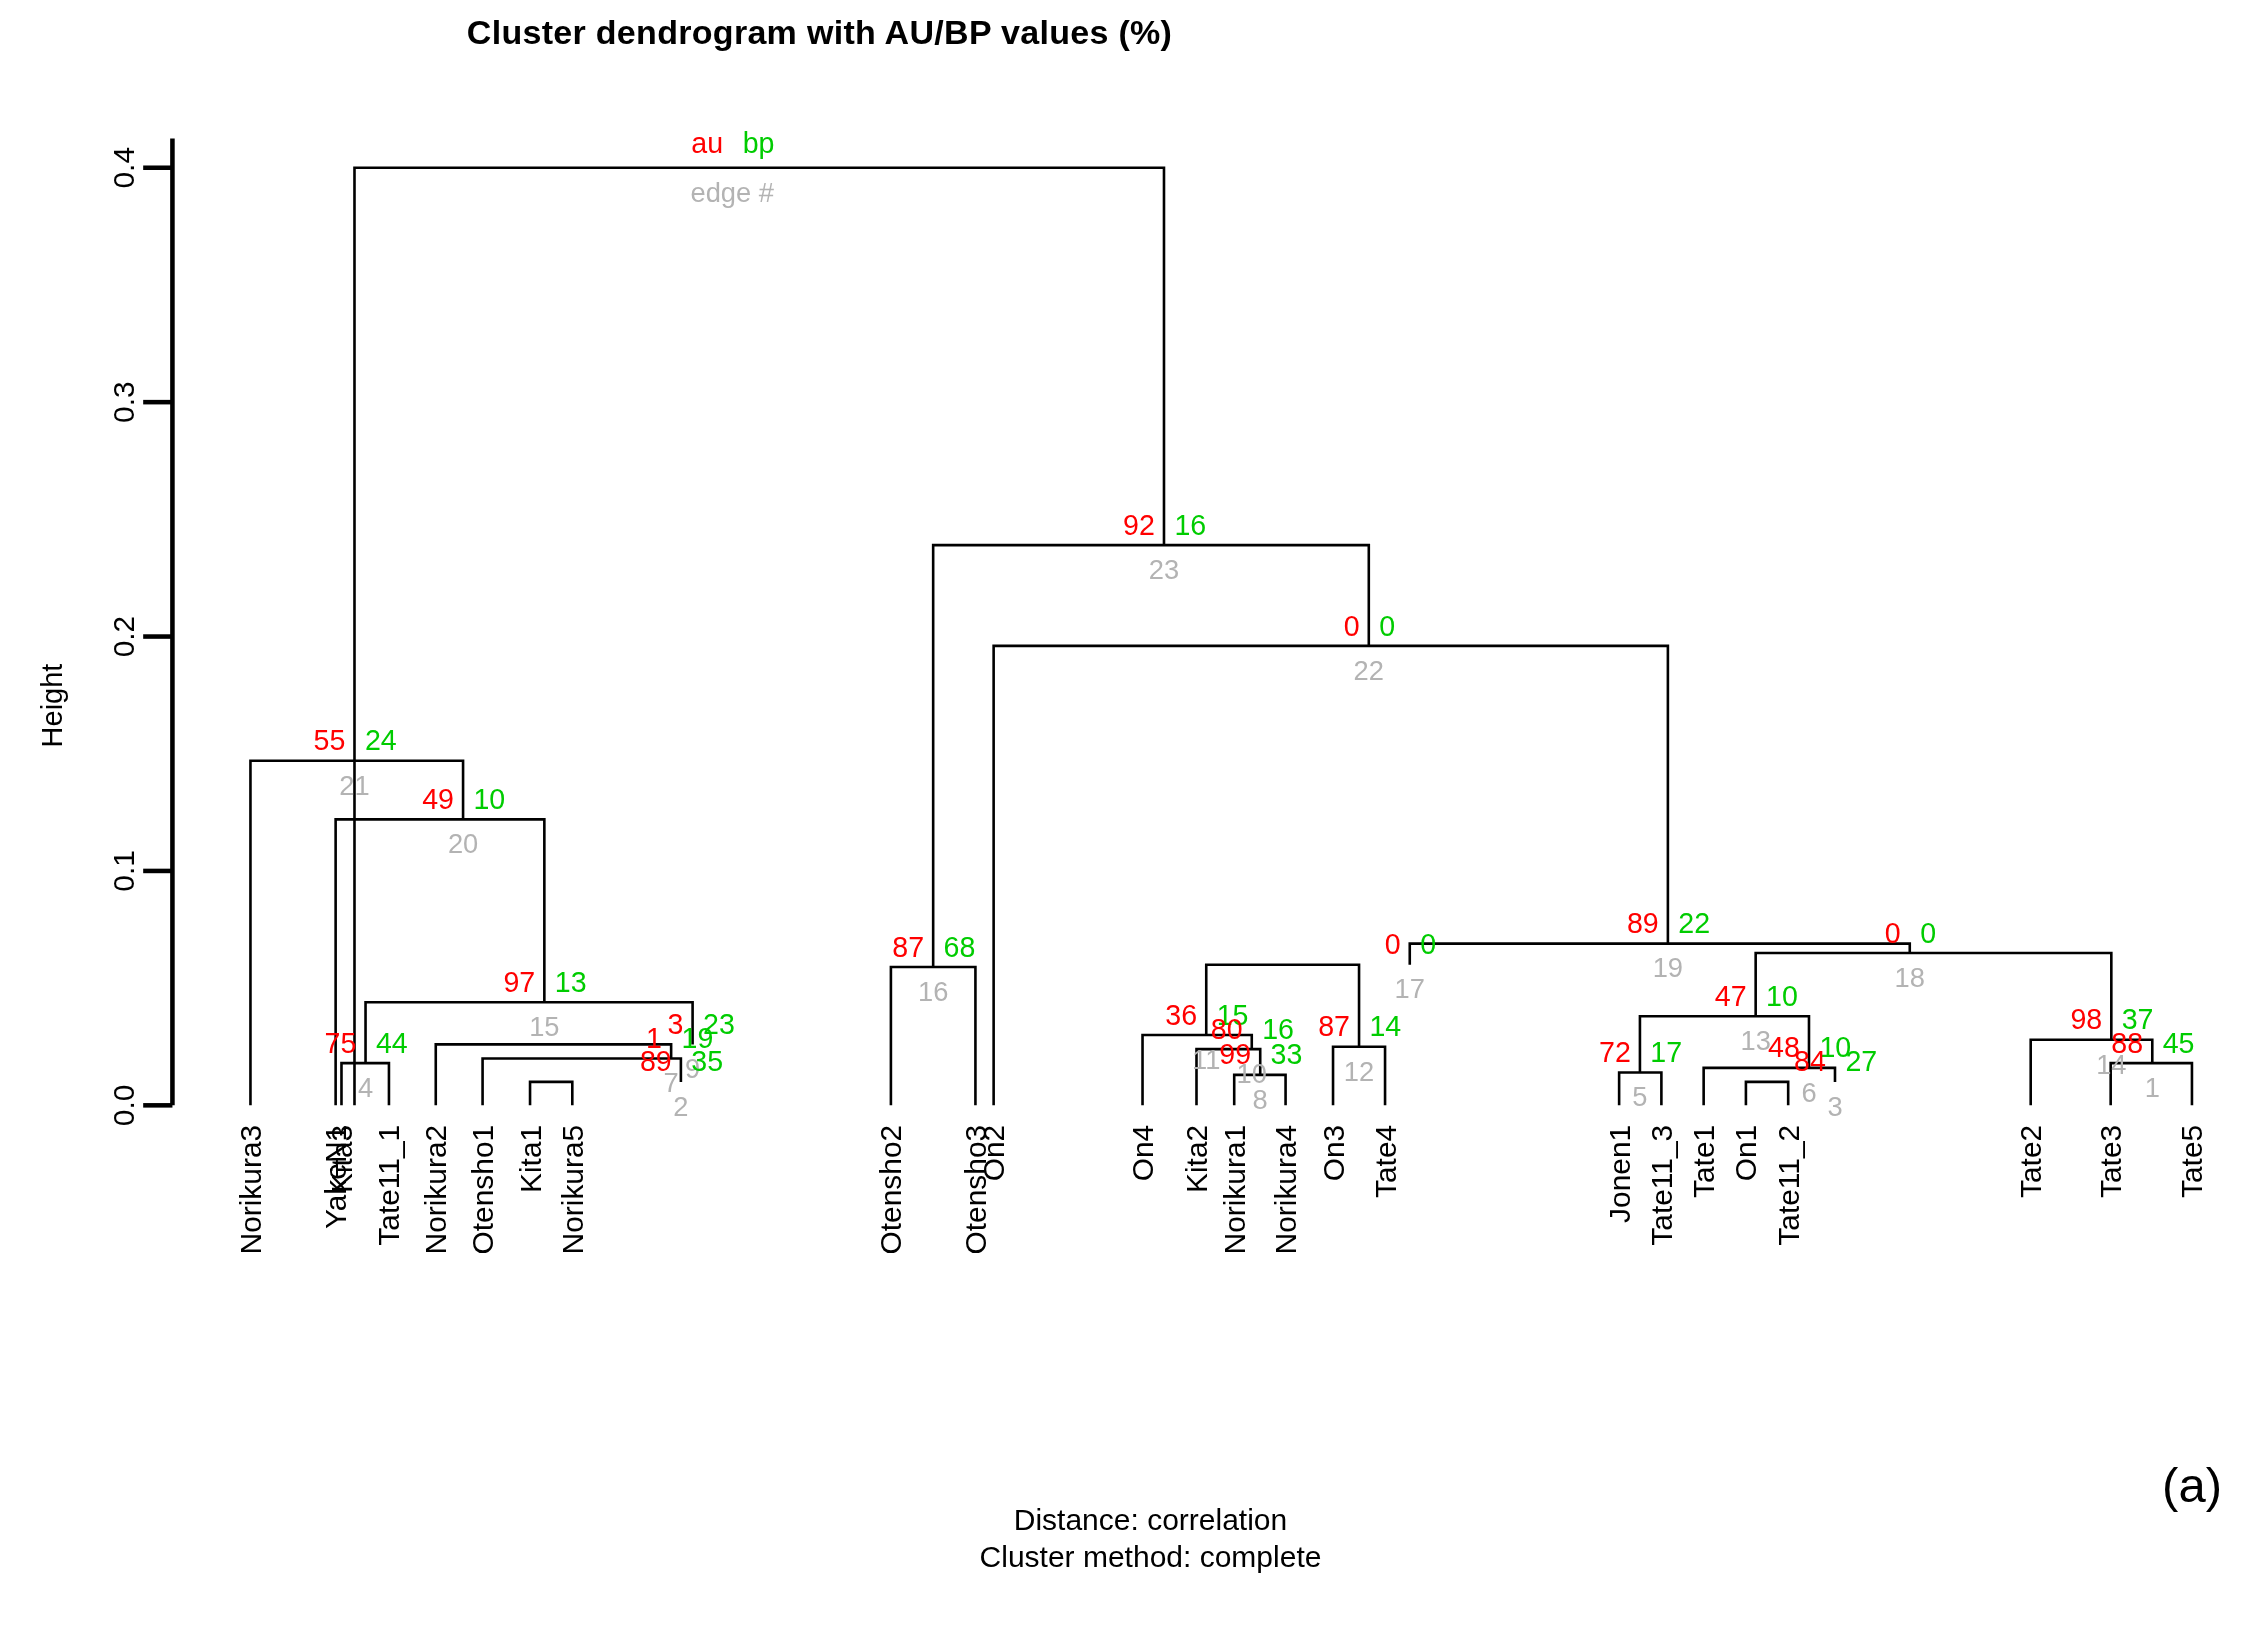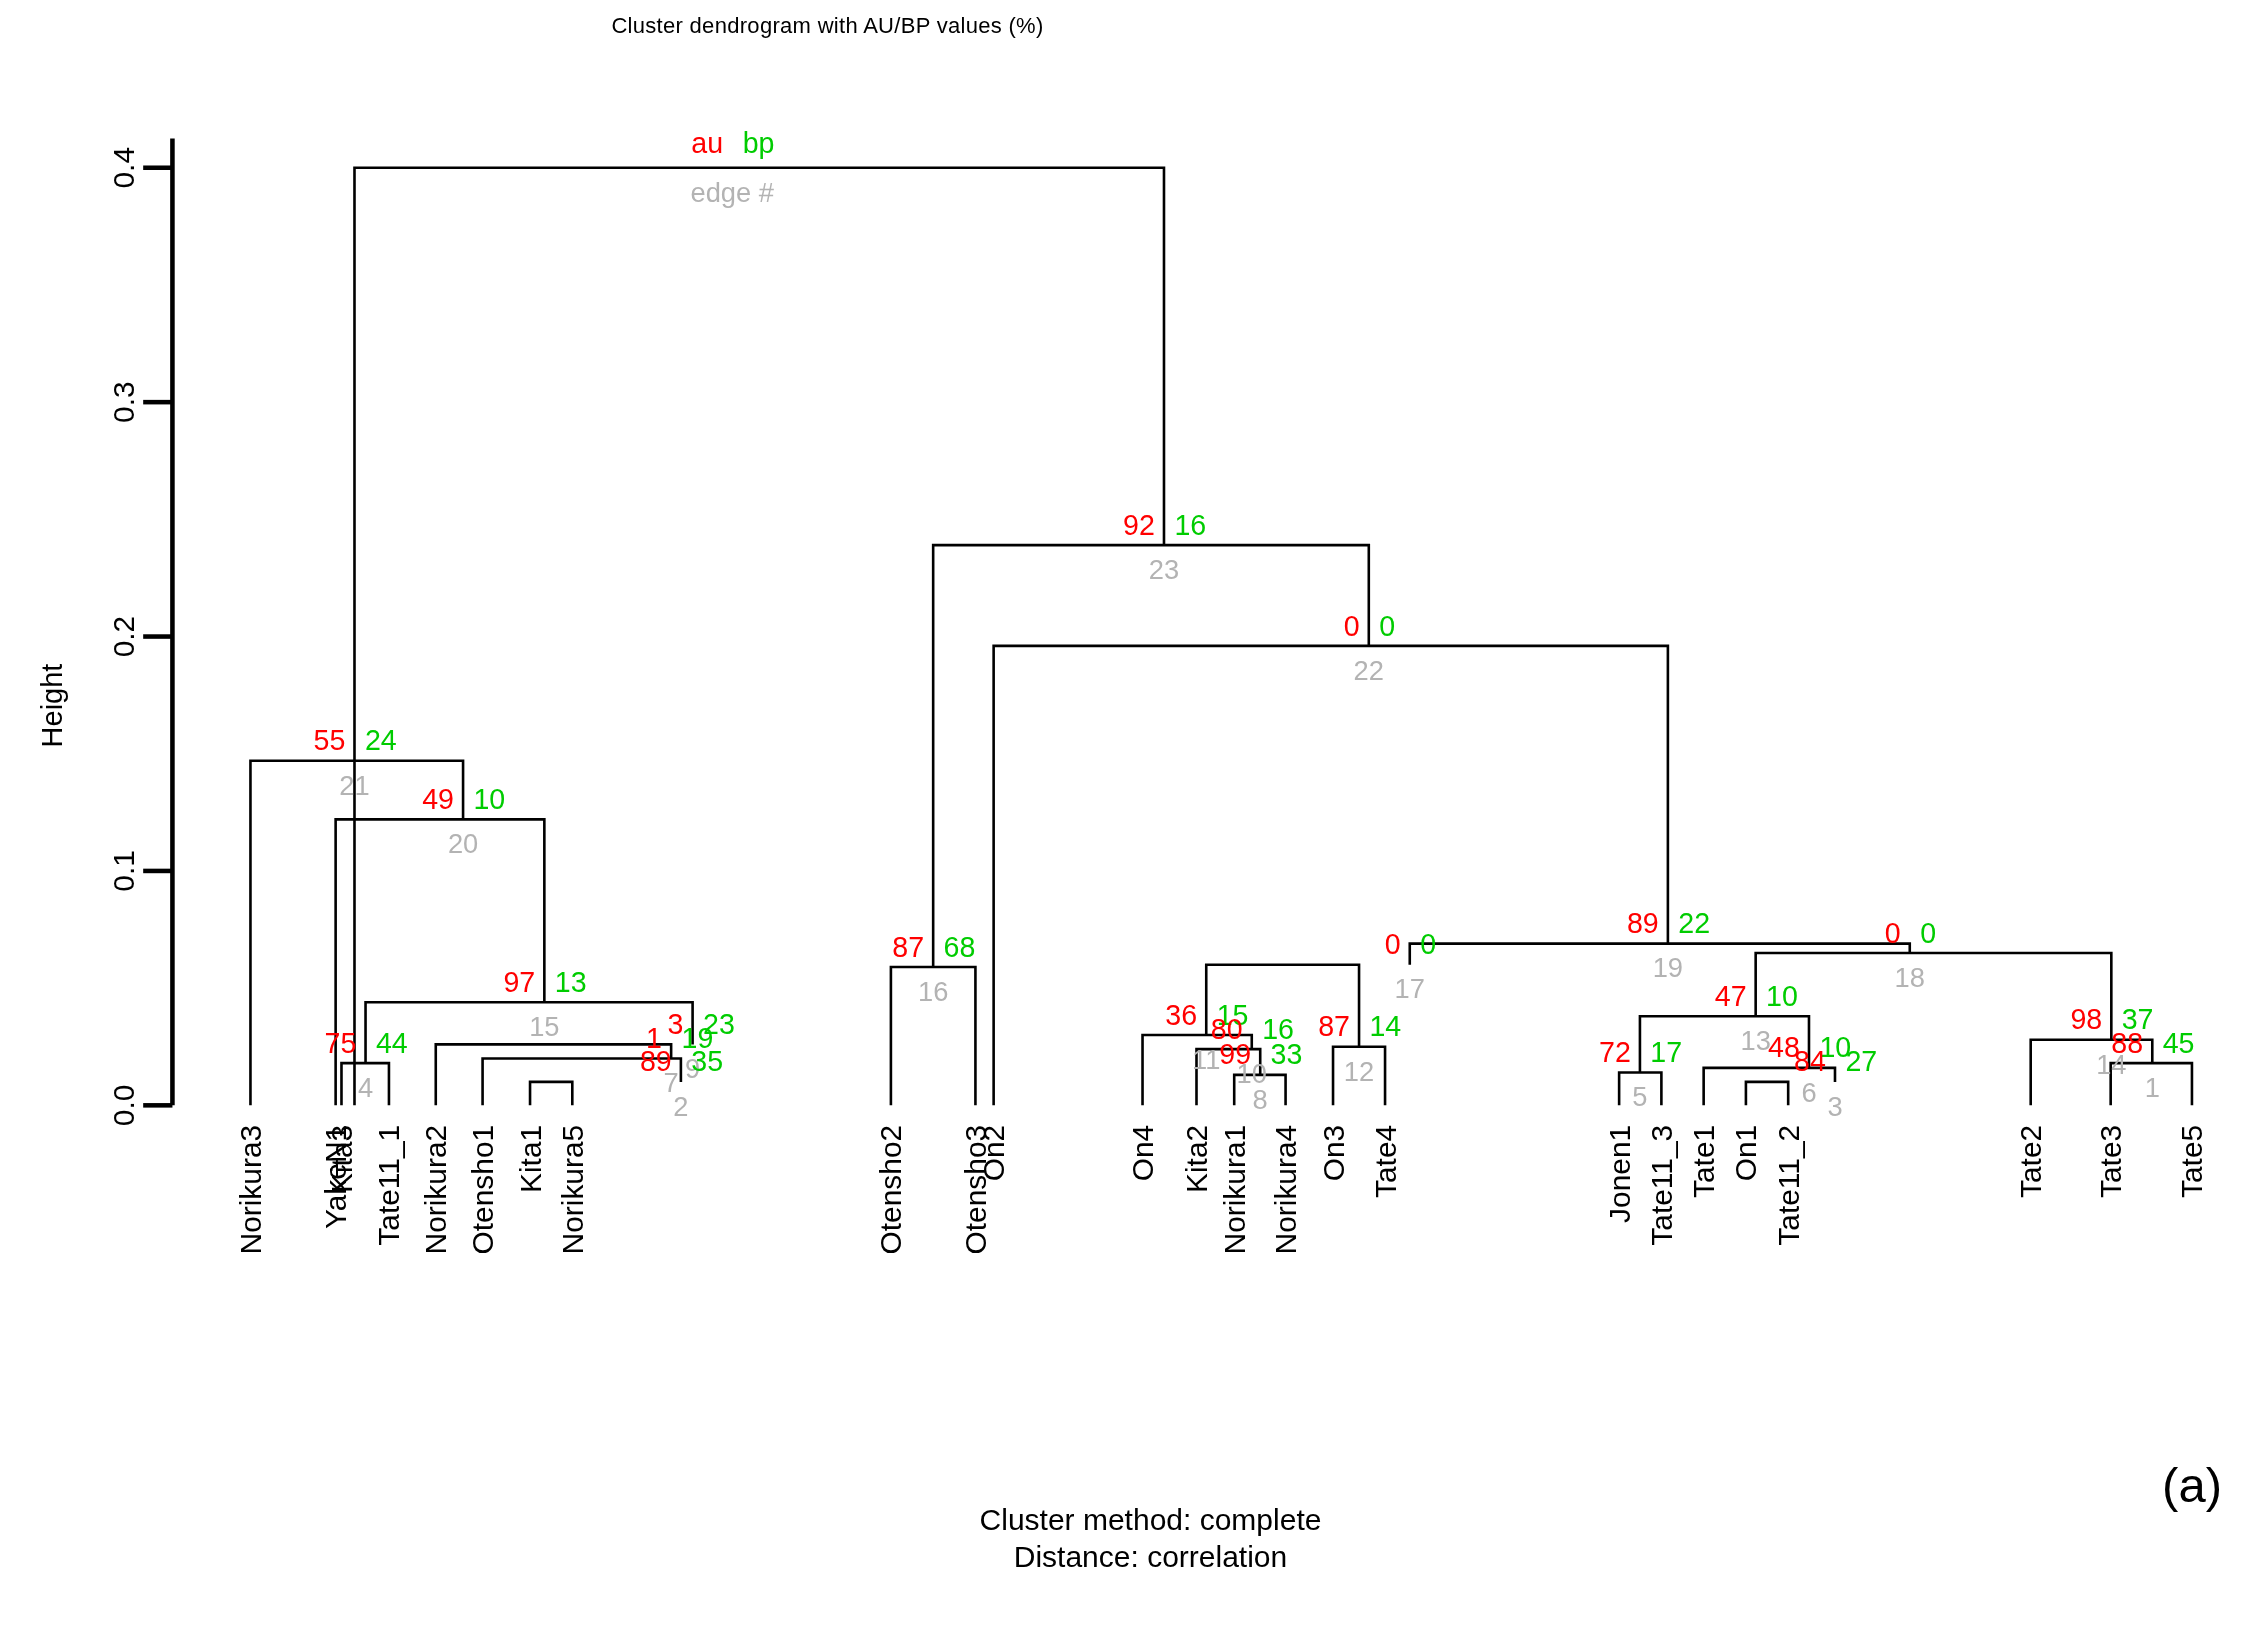--- a/index.html
+++ b/index.html
@@ -1,20 +1,20 @@
 <!DOCTYPE html>
 <html style="font-size:10.4px"><head>
 <meta charset="utf-8">
 <style>
   html,body{margin:0;padding:0;background:#ffffff;}
   body{width:2261px;height:1632px;position:relative;
        font-family:"Liberation Sans","DejaVu Sans",sans-serif;color:#000;}
   #root{position:absolute;inset:0;}
   #title{position:absolute;left:0;top:13px;width:1639px;text-align:center;
-         font-size:22px;font-weight:normal;letter-spacing:0.3px;padding-left:8px;}
+         font-size:34px;font-weight:bold;letter-spacing:0.3px;}
   #ylabel{position:absolute;left:-78px;top:689px;width:260px;text-align:center;
           font-size:29px;transform:rotate(-90deg);transform-origin:center center;}
   #caption{position:absolute;left:728px;top:1502px;width:845px;text-align:center;
            font-size:30px;line-height:1.22;}
   #panel-label{position:absolute;right:39px;top:1457px;font-size:49px;}
   svg{position:absolute;left:0;top:0;width:2261px;height:1632px;overflow:visible;}
   .link{fill:none;stroke:#000000;stroke-width:4;}
   .axisline{stroke:#000000;stroke-width:7;fill:none;}
   .tick{stroke:#000000;stroke-width:7;}
   .ticklbl{font-size:46px;fill:#000;}
@@ -174,19 +174,19 @@
         <text x="3371" y="1730" class="leaflbl" text-anchor="end" dominant-baseline="central" transform="rotate(-90 3371 1730)">Tate5</text>
       </g>
     <g id="legend-group">
         <text x="1112" y="236" class="hdr-au" text-anchor="end">au</text>
         <text x="1142" y="236" class="hdr-bp" text-anchor="start">bp</text>
         <text x="1126" y="310" class="hdr-edge" text-anchor="middle">edge #</text>
       </g>
   </svg>
 
   <div id="caption">
+    <div>Distance:  correlation</div>
     <div>Cluster method: complete</div>
-    <div>Distance:  correlation</div>
   </div>
 
   <div id="panel-label">(a)</div>
 </div>
 
 
 </body></html>

